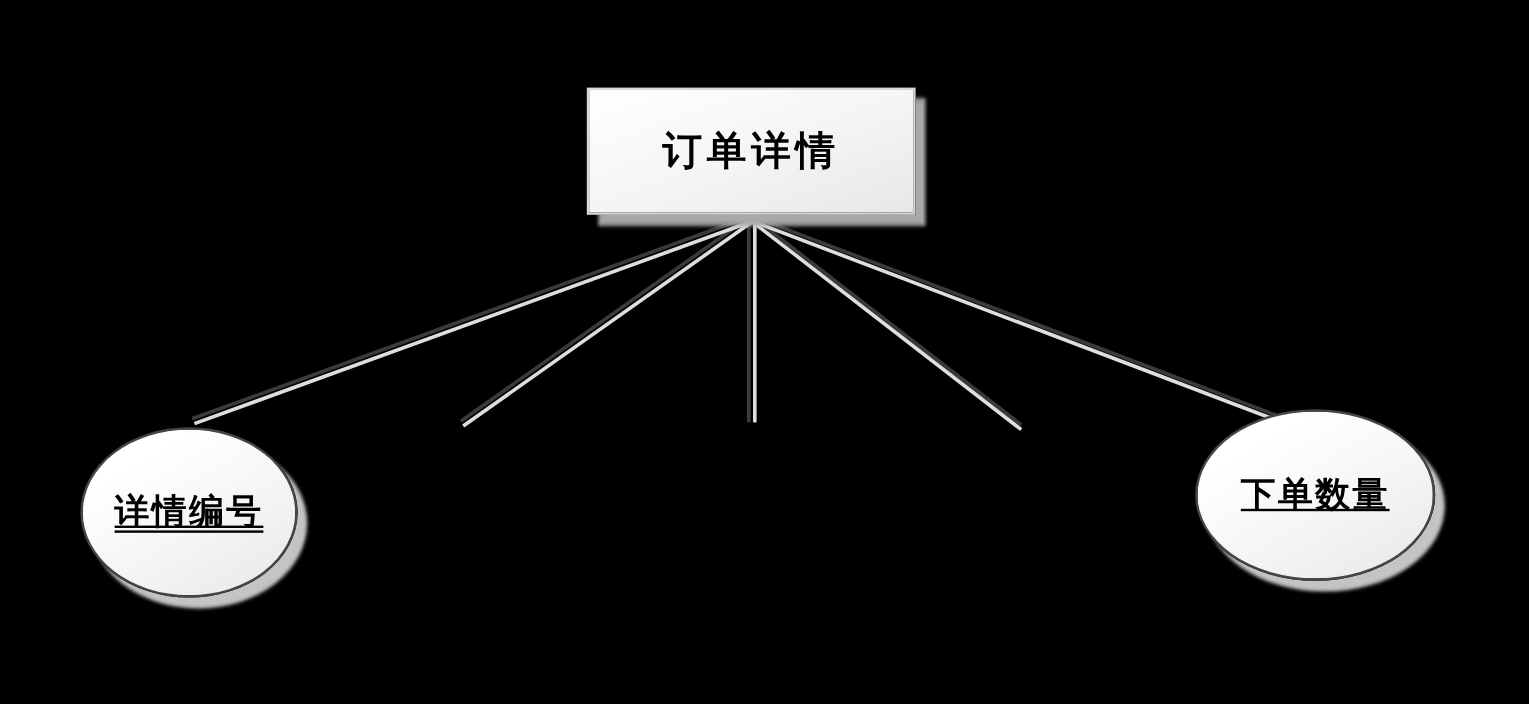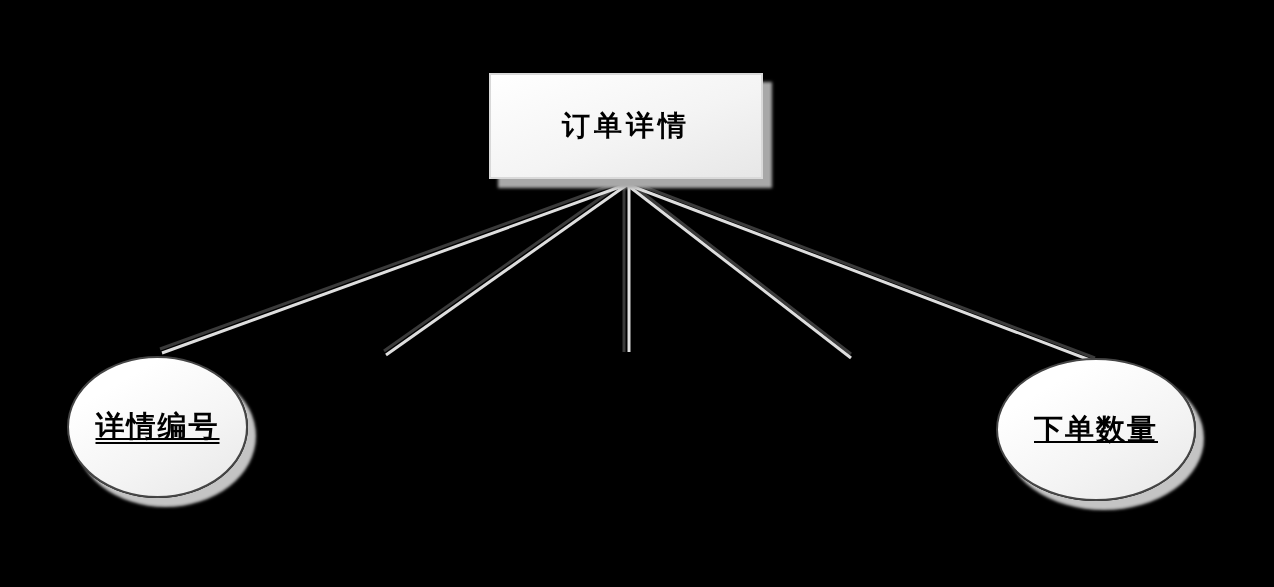--- a/index.html
+++ b/index.html
@@ -34,36 +34,36 @@
   .line-light{stroke:var(--connector-light);stroke-width:3;}
   .entity{
     position:absolute;
     left:489px;top:73px;width:274px;height:106px;
     background:linear-gradient(160deg,var(--shape-fill-top) 0%,var(--shape-fill-mid) 55%,var(--shape-fill-bottom) 100%);
     border:2px solid var(--entity-border);
     box-shadow:9px 9px 3px var(--entity-shadow);
     display:flex;align-items:center;justify-content:center;
   }
   .entity-label{
-    font-size:28px;font-weight:bold;color:var(--text);
+    font-size:33px;font-weight:bold;color:var(--text);
     letter-spacing:4px;white-space:nowrap;
   }
   .ellipse{
     position:absolute;
     border-radius:50%;
     background:linear-gradient(150deg,var(--shape-fill-top) 22%,var(--shape-fill-mid) 62%,var(--shape-fill-bottom) 100%);
     border:2px solid var(--ellipse-border);
     box-shadow:8px 9px 3px var(--ellipse-shadow);
     display:flex;align-items:center;justify-content:center;text-decoration:underline;
   }
   .e1{left:67px;top:356px;width:181px;height:142px;}
   .e2{left:292px;top:356px;width:180px;height:141px;}
   .e3{left:526px;top:352px;width:206px;height:157px;}
   .e4{left:760px;top:356px;width:194px;height:147px;}
-  .e5{left:996px;top:358px;width:200px;height:143px;}
+  .e5{left:996px;top:341px;width:200px;height:143px;}
   .attr-label{
     font-size:29px;font-weight:bold;color:var(--text);
     letter-spacing:2px;white-space:nowrap;
   }
   .pk{
     text-decoration:underline;
     text-decoration-thickness:2px;
     text-underline-offset:6px;
   }
 </style>

